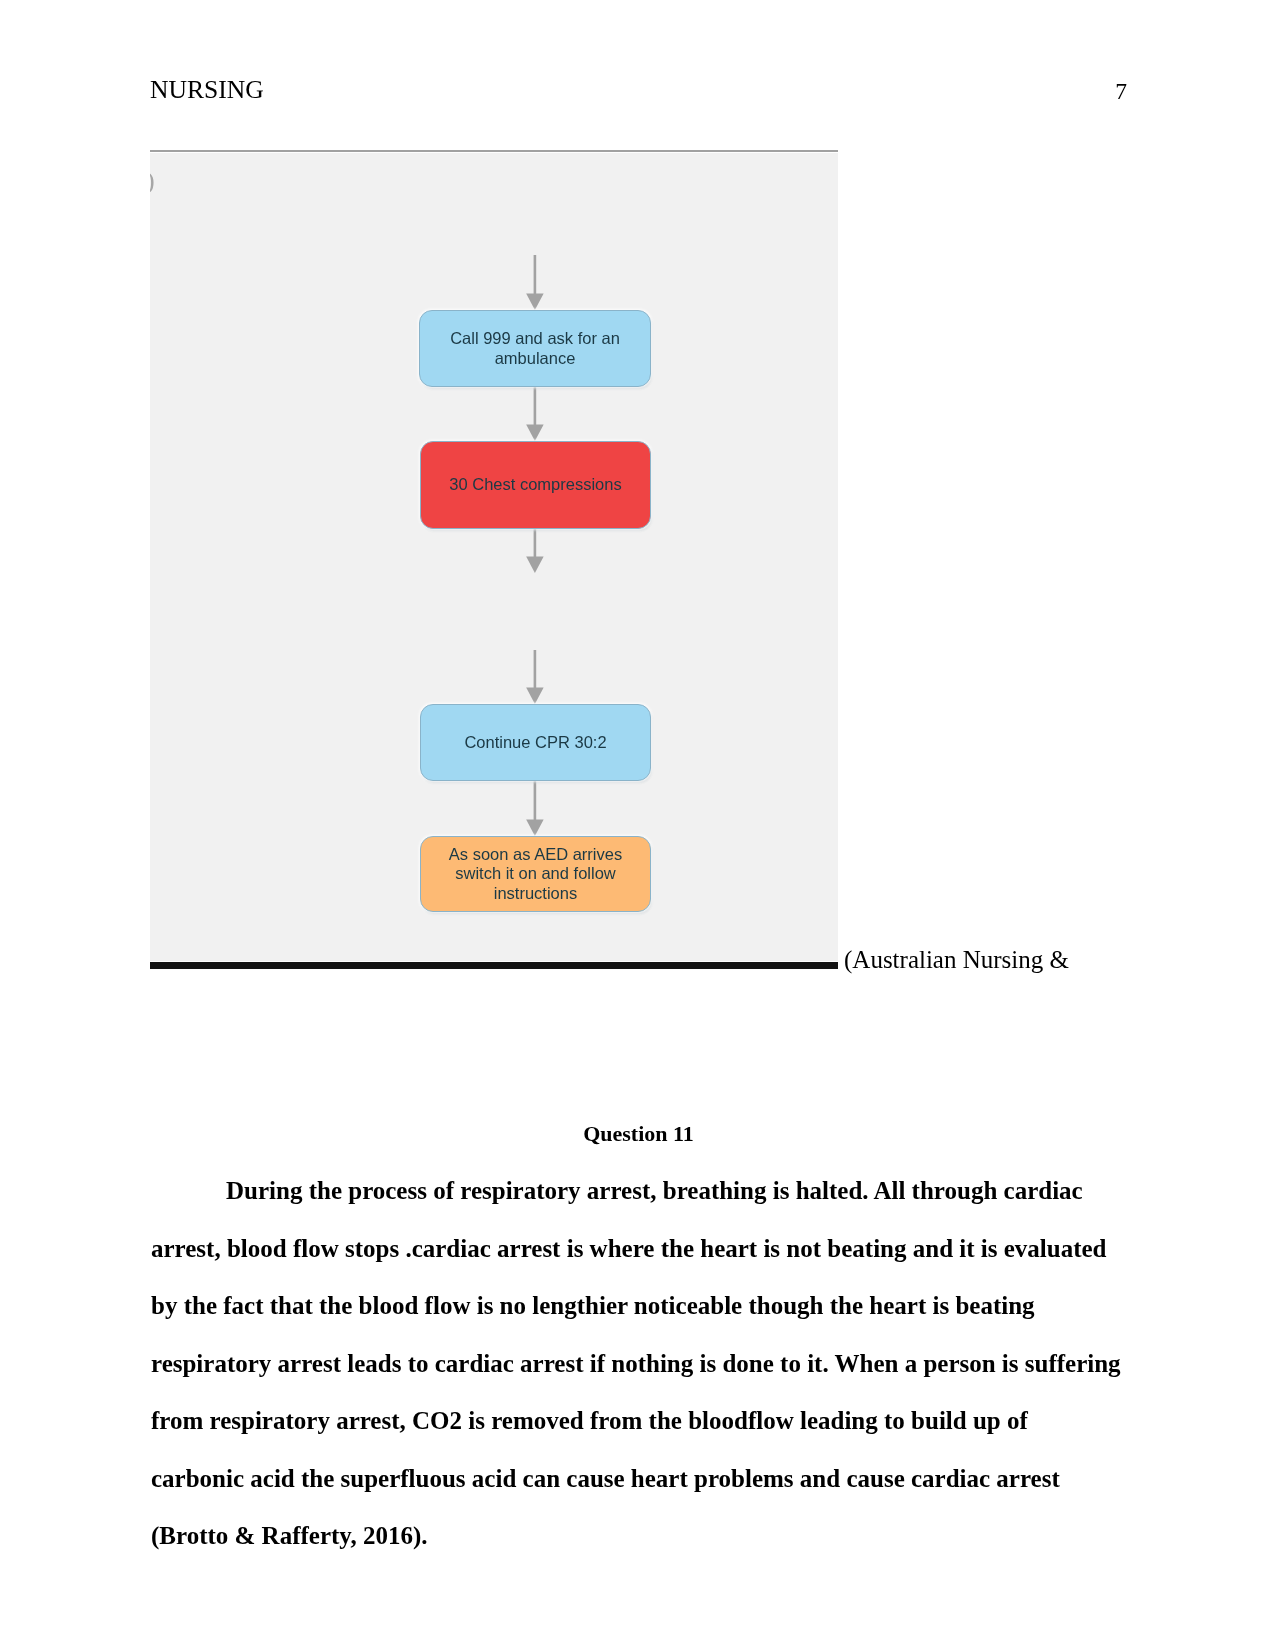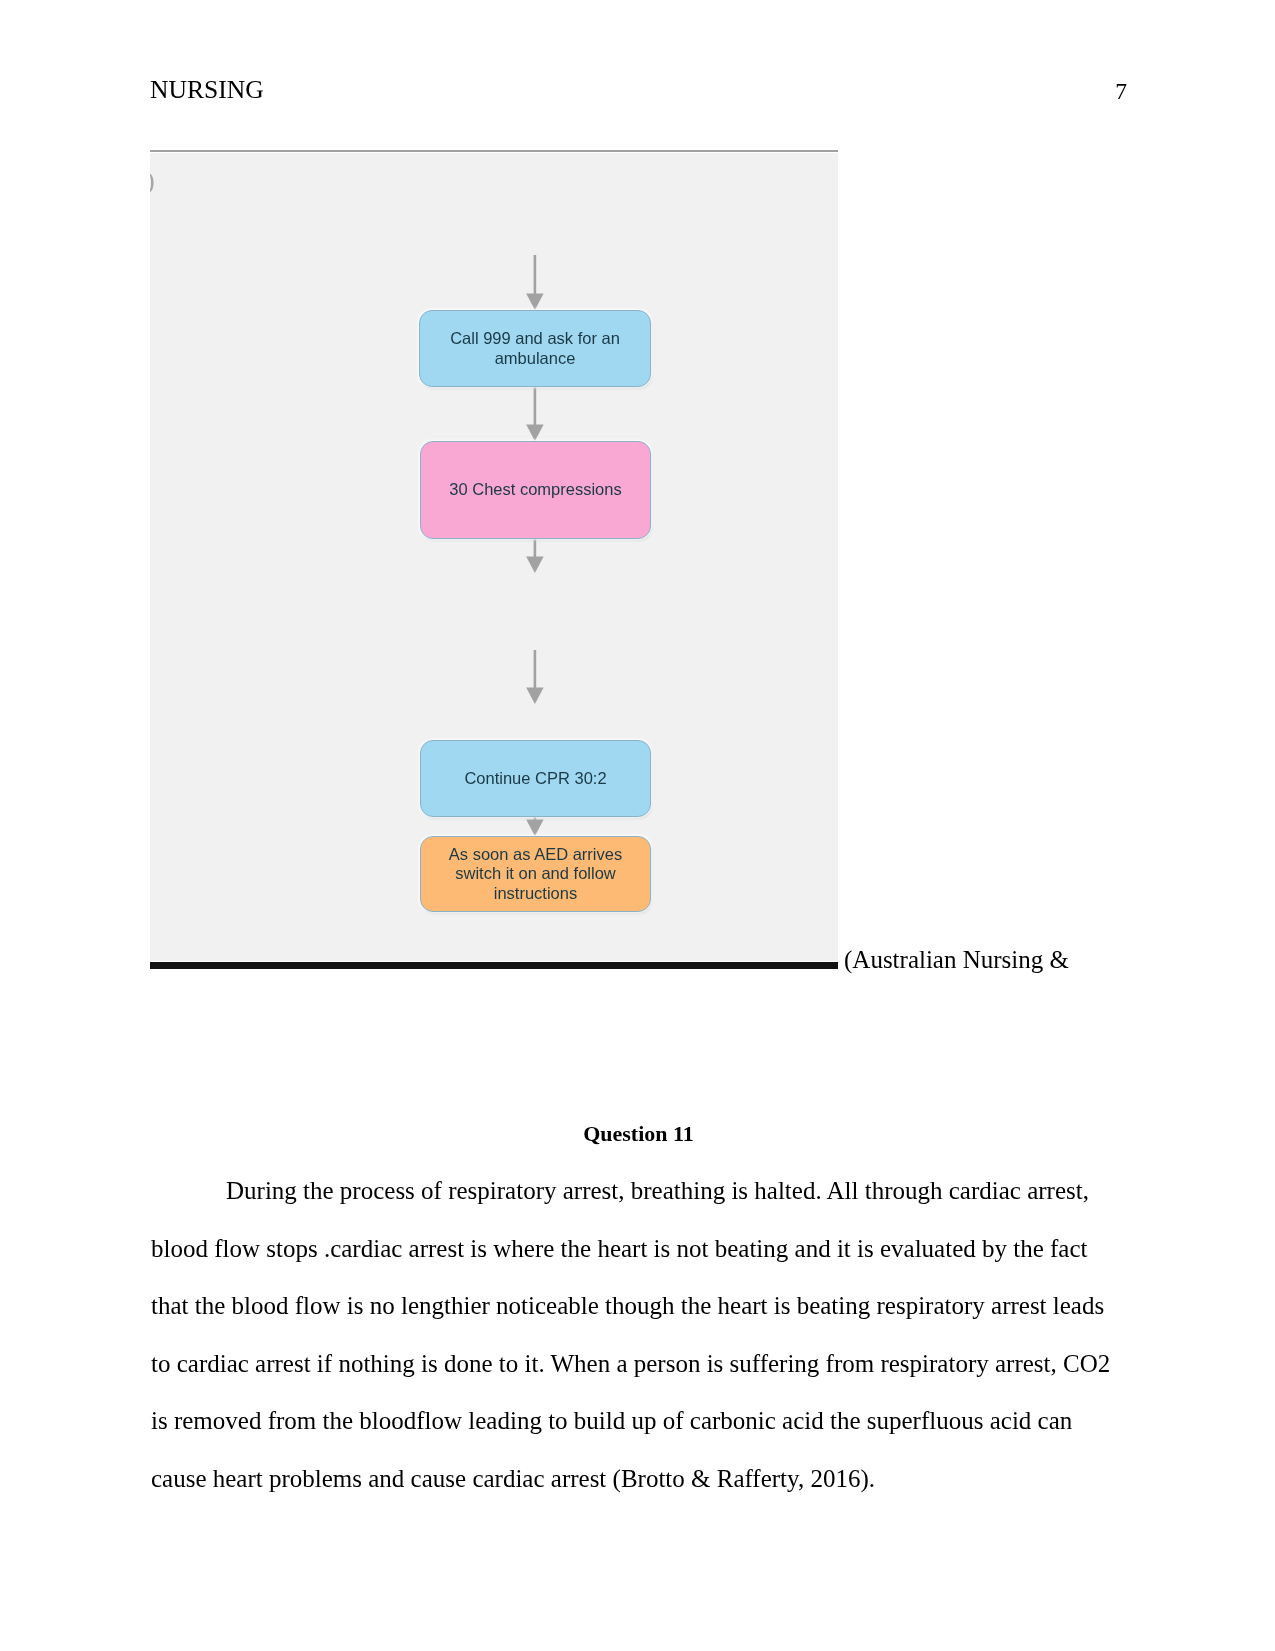--- a/index.html
+++ b/index.html
@@ -152,20 +152,21 @@
   }
   .body-para {
     position: absolute;
     left: 151px;
     top: 1162px;
     width: 975px;
     font-size: 25px;
     line-height: 57.55px;
     text-align: left;
     text-indent: 75px;
+    font-weight: bold;
   }
 </style>
 </head>
 <body>
 
 <div class="page">
 
   <div class="header">
     <div class="header-title">NURSING</div>
     <div class="header-page">7</div>
@@ -192,24 +193,24 @@
             <path d="M376.15 537.5 L393.65 537.5 L384.9 554 Z" fill="#a2a2a2"></path>
           </g>
           <g>
             <line x1="384.9" y1="631" x2="384.9" y2="673.5" stroke="#a2a2a2" stroke-width="2.6"></line>
             <path d="M376.15 669.5 L393.65 669.5 L384.9 686 Z" fill="#a2a2a2"></path>
           </g>
         </svg>
         <div class="node node-r" style="left: 269px; top: 160px; width: 232px; height: 77px; background: rgb(160, 216, 242);">
           <span>Call 999 and ask for an<br>ambulance</span>
         </div>
-        <div class="node node-r" style="left: 270px; top: 291px; width: 231px; height: 98px; background: #f9a8d4;">
+        <div class="node node-r" style="left: 270px; top: 291px; width: 231px; height: 88px; background: #ef4444;">
           <span>30 Chest compressions</span>
         </div>
-        <div class="node node-r" style="left: 270px; top: 554px; width: 231px; height: 77px; background: rgb(160, 216, 242); margin-top: 36px;">
+        <div class="node node-r" style="left: 270px; top: 554px; width: 231px; height: 77px; background: rgb(160, 216, 242);">
           <span>Continue CPR 30:2</span>
         </div>
         <div class="node node-r" style="left: 270px; top: 686px; width: 231px; height: 76px; background: #fdba74;">
           <span>As soon as AED arrives<br>switch it on and follow<br>instructions</span>
         </div>
       </div>
   </div>
   <div class="figure-topgap"></div>
   <div class="figure-topline"></div>
   <div class="figure-rule"></div>

